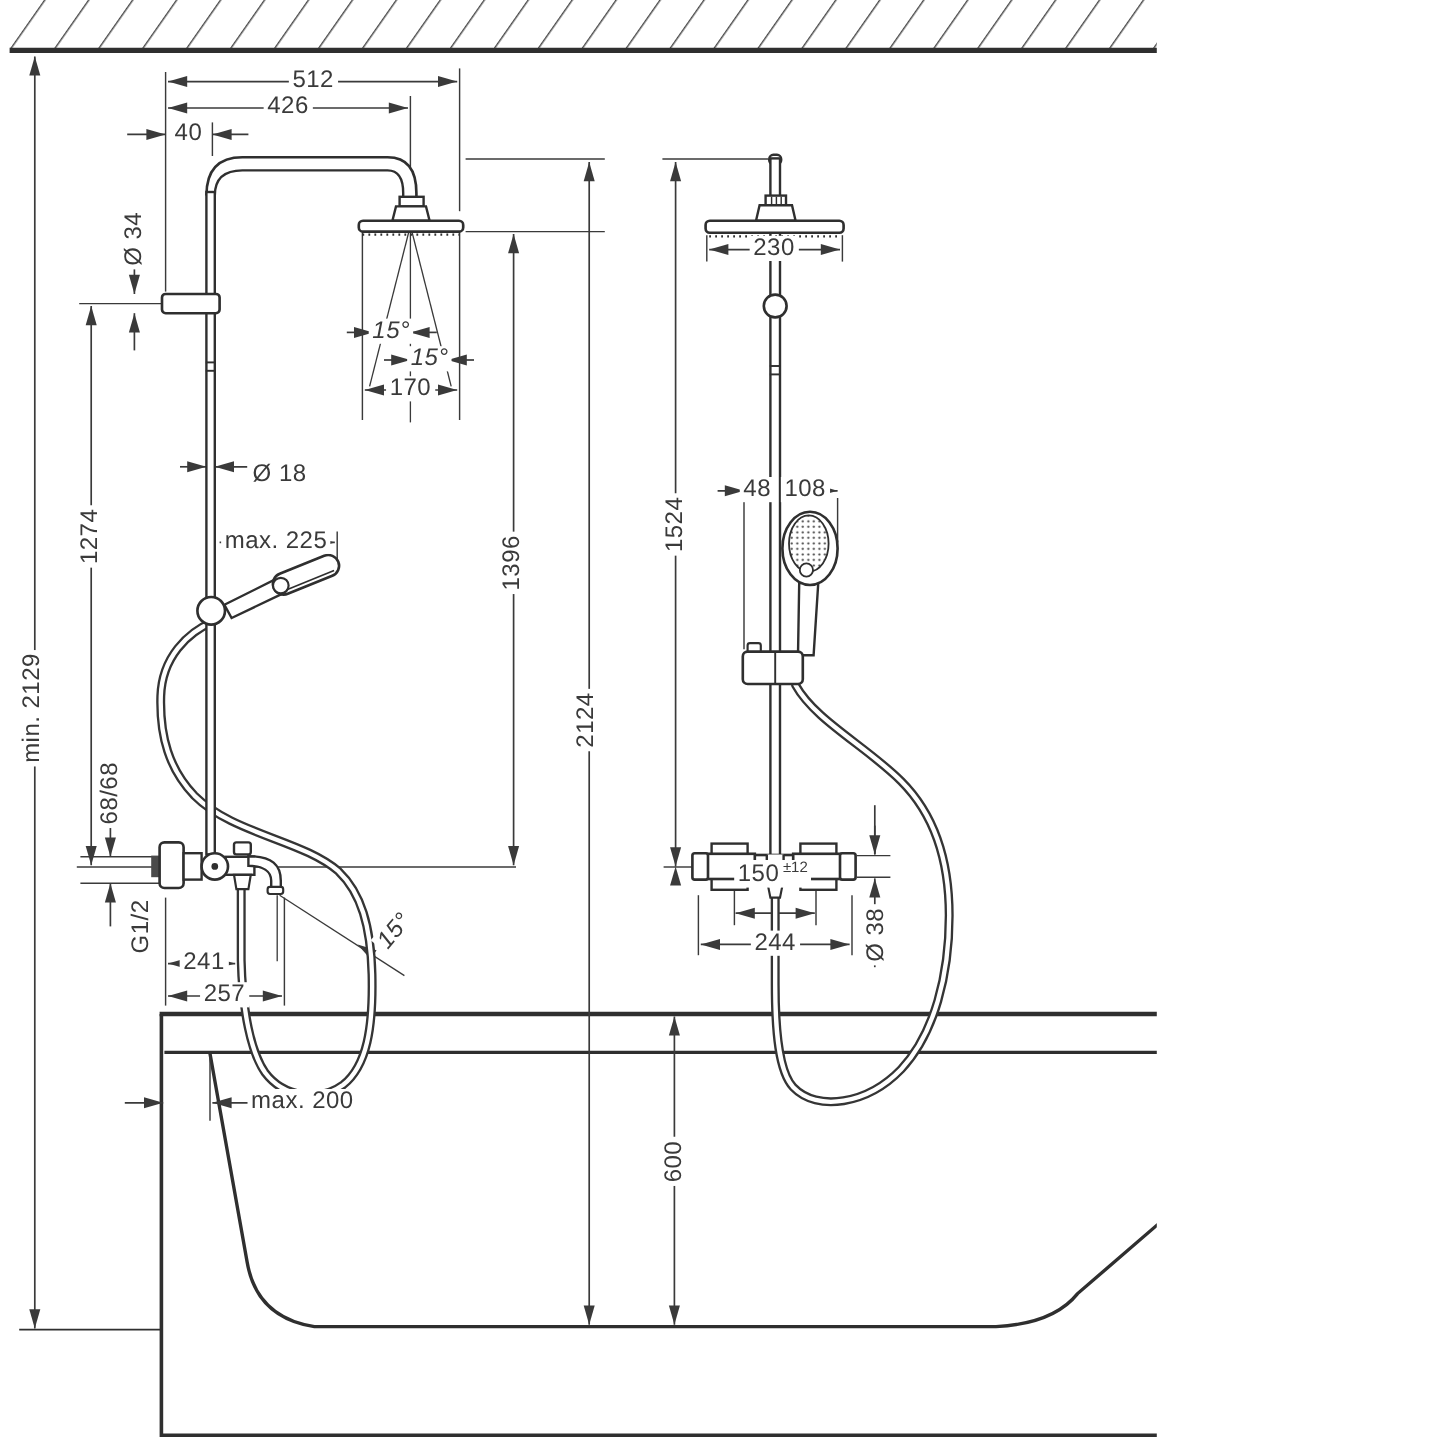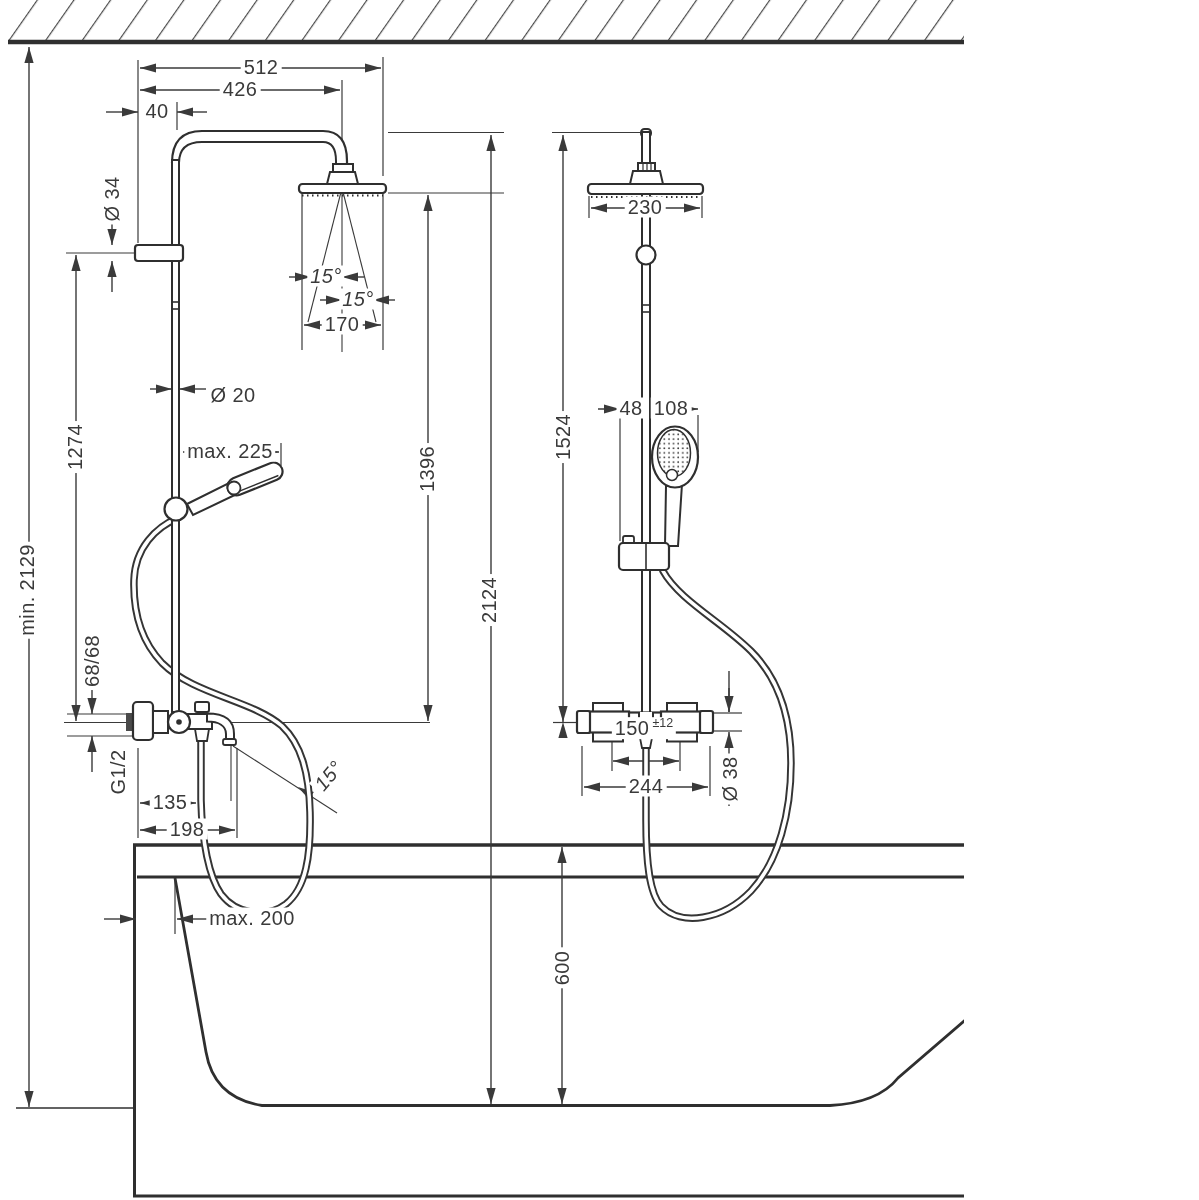--- a/index.html
+++ b/index.html
@@ -253,28 +253,28 @@
   </g>
 </svg>
 
 <div class="lbl" style="left:261px;top:67px">512</div>
 <div class="lbl" style="left:240px;top:89px">426</div>
 <div class="lbl" style="left:157px;top:111px">40</div>
 <div class="lbl rot90" style="left:112px;top:199px">Ø 34</div>
 <div class="lbl ital" style="left:326px;top:276px">15°</div>
 <div class="lbl ital" style="left:358px;top:299px">15°</div>
 <div class="lbl" style="left:342px;top:324px">170</div>
-<div class="lbl" style="left:233px;top:395px">Ø 20</div>
+<div class="lbl" style="left:233px;top:395px">Ø 18</div>
 <div class="lbl rot90" style="left:75px;top:447px">1274</div>
 <div class="lbl" style="left:230px;top:451px">max. 225</div>
 <div class="lbl rot90" style="left:27px;top:590px">min. 2129</div>
 <div class="lbl rot90" style="left:92px;top:661px">68/68</div>
 <div class="lbl rot90" style="left:118px;top:772px">G1/2</div>
-<div class="lbl" style="left:170px;top:802px">135</div>
-<div class="lbl" style="left:187px;top:829px">198</div>
+<div class="lbl" style="left:170px;top:802px">241</div>
+<div class="lbl" style="left:187px;top:829px">257</div>
 <div class="lbl rot50 ital" style="left:329px;top:776px">15°</div>
 <div class="lbl rot90" style="left:427px;top:469px">1396</div>
 <div class="lbl rot90" style="left:489px;top:600px">2124</div>
 <div class="lbl" style="left:645px;top:207px">230</div>
 <div class="lbl" style="left:631px;top:408px">48</div>
 <div class="lbl" style="left:671px;top:408px">108</div>
 <div class="lbl rot90" style="left:563px;top:437px">1524</div>
 <div class="lbl" style="left:644px;top:728px"><span>150</span><sup>±12</sup></div>
 <div class="lbl" style="left:646px;top:786px">244</div>
 <div class="lbl rot90" style="left:730px;top:779px">Ø 38</div>

